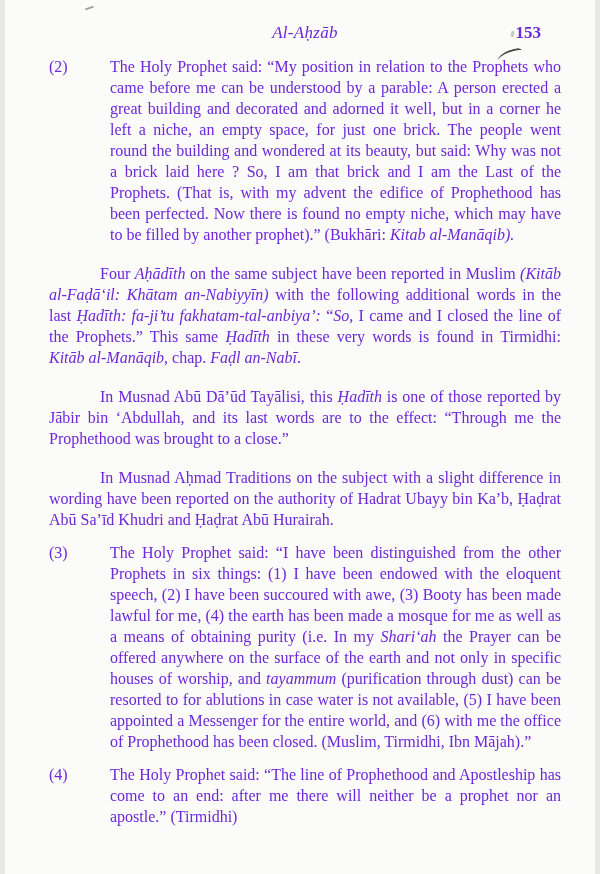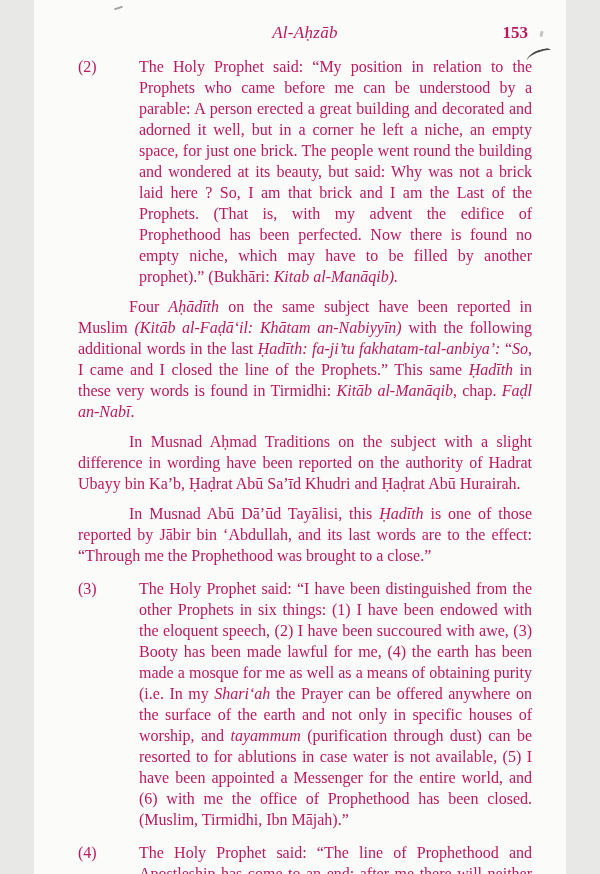--- a/index.html
+++ b/index.html
@@ -2,46 +2,46 @@
 <html><head>
 <meta charset="utf-8">
 <style>
   html, body {
     margin: 0;
     padding: 0;
     background: #e8e8e6;
   }
   .page {
     position: relative;
-    width: 532px;
+    width: 590px;
     height: 874px;
     margin: 0 auto;
     background: #fbfbf9;
-    color: #be185d;
+    color: #6d28d9;
     font-family: "Liberation Serif", "DejaVu Serif", serif;
     font-size: 16px;
     line-height: 21px;
     box-sizing: border-box;
     padding: 22px 34px 0 44px;
     overflow: hidden;
   }
   .header {
     position: relative;
     height: 22px;
     font-size: 17px;
   }
   .title {
     display: block;
     text-align: center;
     font-style: italic;
     letter-spacing: 0.3px;
   }
   .pagenum {
     position: absolute;
-    right: 4px;
+    right: 20px;
     top: 0;
     font-weight: bold;
     font-size: 17px;
   }
   .para {
     text-align: justify;
     margin: 0;
   }
   .para.numbered {
     display: flex;
@@ -49,21 +49,21 @@
   }
   .para.numbered .num {
     flex: 0 0 51px;
     width: 51px;
   }
   .para.numbered .body {
     flex: 1;
     margin-left: 10px;
   }
   .para.flush {
-    margin-top: 9px;
+    margin-top: 18px;
     text-indent: 51px;
   }
   .para i {
     font-style: italic;
   }
   
   .artifact {
     position: absolute;
     pointer-events: none;
   }
@@ -108,23 +108,23 @@
     <span class="pagenum">153</span>
   </div>
 
   <div class="para numbered">
     <span class="num">(2)</span>
     <div class="body"><span>The Holy Prophet said: “My position in relation to the Prophets who came before me can be understood by a parable: A person erected a great building and decorated and adorned it well, but in a corner he left a niche, an empty space, for just one brick. The people went round the building and wondered at its beauty, but said: Why was not a brick laid here ? So, I am that brick and I am the Last of the Prophets. (That is, with my advent the edifice of Prophethood has been perfected. Now there is found no empty niche, which may have to be filled by another prophet).” (Bukhāri: </span><i>Kitab al-Manāqib).</i></div>
   </div>
 
   <p class="para flush"><span>Four </span><i>Aḥādīth</i><span> on the same subject have been reported in Muslim </span><i>(Kitāb al-Faḍā‘il: Khātam an-Nabiyyīn)</i><span> with the following additional words in the last </span><i>Ḥadīth: fa-ji’tu fakhatam-tal-anbiya’:</i><span> “</span><i>So</i><span>, I came and I closed the line of the Prophets.” This same </span><i>Ḥadīth</i><span> in these very words is found in Tirmidhi: </span><i>Kitāb al-Manāqib</i><span>, chap. </span><i>Faḍl an-Nabī</i><span>.</span></p>
 
+  <p class="para flush"><span>In Musnad Abū Dā’ūd Tayālisi, this </span><i>Ḥadīth</i><span> is one of those reported by Jābir bin ‘Abdullah, and its last words are to the effect: “Through me the Prophethood was brought to a close.”</span></p>
+
   <p class="para flush"><span>In Musnad Aḥmad Traditions on the subject with a slight difference in wording have been reported on the authority of Hadrat Ubayy bin Ka’b, Ḥaḍrat Abū Sa’īd Khudri and Ḥaḍrat Abū Hurairah.</span></p>
-
-  <p class="para flush"><span>In Musnad Abū Dā’ūd Tayālisi, this </span><i>Ḥadīth</i><span> is one of those reported by Jābir bin ‘Abdullah, and its last words are to the effect: “Through me the Prophethood was brought to a close.”</span></p>
 
   <div class="para numbered">
     <span class="num">(3)</span>
     <div class="body"><span>The Holy Prophet said: “I have been distinguished from the other Prophets in six things: (1) I have been endowed with the eloquent speech, (2) I have been succoured with awe, (3) Booty has been made lawful for me, (4) the earth has been made a mosque for me as well as a means of obtaining purity (i.e. In my </span><i>Shari‘ah</i><span> the Prayer can be offered anywhere on the surface of the earth and not only in specific houses of worship, and </span><i>tayammum</i><span> (purification through dust) can be resorted to for ablutions in case water is not available, (5) I have been appointed a Messenger for the entire world, and (6) with me the office of Prophethood has been closed. (Muslim, Tirmidhi, Ibn Mājah).”</span></div>
   </div>
 
   <div class="para numbered">
     <span class="num">(4)</span>
     <div class="body"><span>The Holy Prophet said: “The line of Prophethood and Apostleship has come to an end: after me there will neither be a prophet nor an apostle.” (Tirmidhi)</span></div>
   </div>

